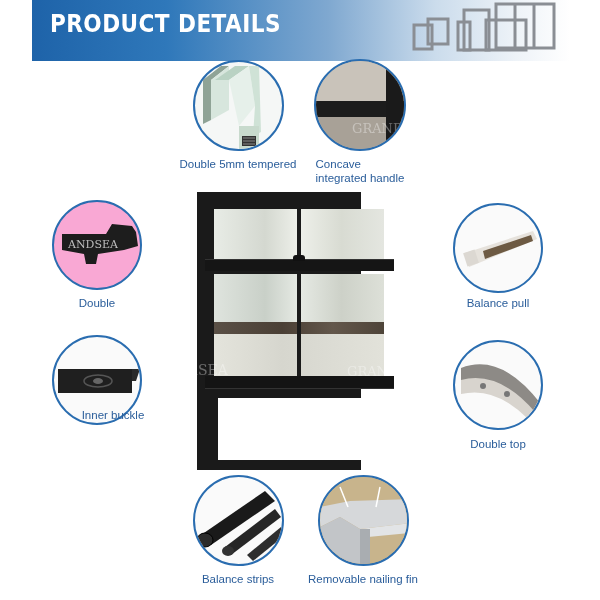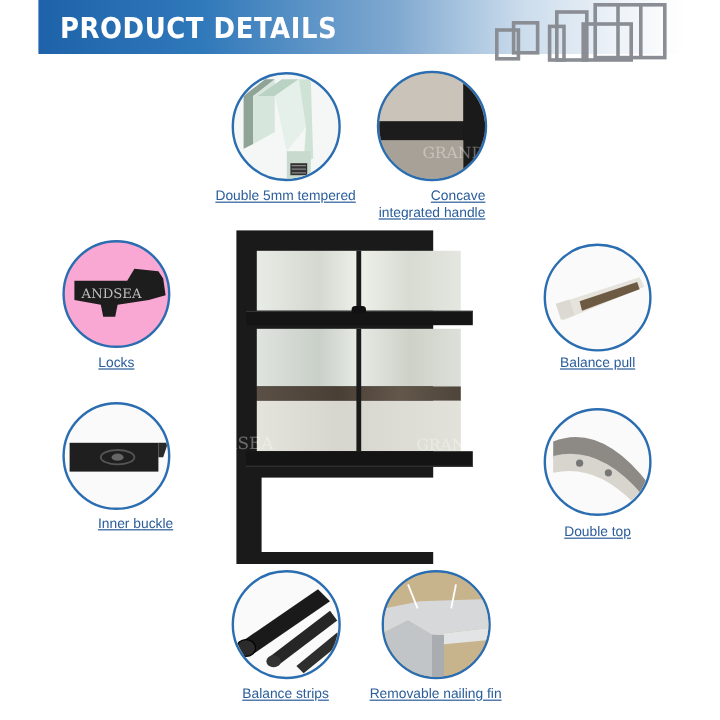--- a/index.html
+++ b/index.html
@@ -1,24 +1,24 @@
 <!DOCTYPE html>
 <html><head>
 <meta charset="utf-8">
 <style>
   html, body { margin:0; padding:0; background:#ffffff; }
   body { width:600px; height:600px; position:relative; overflow:hidden; font-family:"Liberation Sans", sans-serif; }
-  .banner { position:absolute; left:32px; top:0; width:538px; height:45px;
+  .banner { position:absolute; left:32px; top:0; width:538px; height:61px;
     background: linear-gradient(90deg, #1e63a9 0%, #2f78ba 25%, #7fa8d0 55%, #cbdcec 75%, #eef3f8 90%, #ffffff 100%); }
   .banner-title { position:absolute; left:18px; top:10px; color:#ffffff; font-family:"DejaVu Sans", sans-serif;
     font-weight:bold; font-size:24px; letter-spacing:0.5px; transform:scaleX(0.9); transform-origin:left; }
   .banner-icons { position:absolute; right:12px; top:2px; width:160px; height:50px; }
 
   .circle { position:absolute; border:2px solid #2a6db0; border-radius:50%; overflow:hidden; background:#f4f6f8; box-sizing:border-box; }
-  .label { position:absolute; color:#2a5d9a; font-size:11.5px; text-align:right; line-height:14px; white-space:nowrap; transform:translateX(-50%);text-decoration:underline; }
+  .label { position:absolute; color:#2a5d9a; font-size:11.5px; text-align:left; line-height:14px; white-space:nowrap; transform:translateX(-50%); }
 
   .window { position:absolute; left:197px; top:192px; width:164px; height:278px; background:#1a1a1a; box-sizing:border-box; }
 </style>
 </head>
 <body>
 
 <div class="banner">
   <div class="banner-title">PRODUCT DETAILS</div>
   <svg class="banner-icons" viewBox="0 0 160 50">
     <g fill="none" stroke="#8a8e94" stroke-width="3">
@@ -61,40 +61,40 @@
   <div>Concave</div>
   <div>integrated handle</div>
 </div>
 
 <div class="circle" style="left:52px;top:200px;width:90px;height:90px;background:#f9a8d4;">
   <svg width="90" height="90" viewBox="0 0 90 90">
     <path d="M8,32 L52,32 L58,22 L78,24 L82,30 L84,44 L70,48 L44,52 L42,62 L32,62 L30,52 L8,48 Z" fill="#1d1d1d"></path>
     <text x="14" y="46" font-family="DejaVu Serif, serif" font-size="11" fill="#bdbdbd">ANDSEA</text>
   </svg>
 </div>
-<div class="label" style="left:97px;top:296px;">Locks</div>
+<div class="label" style="left:97px;top:296px;">Double</div>
 
 <div class="circle" style="left:453px;top:203px;width:90px;height:90px;background:#fafafa;">
   <svg width="90" height="90" viewBox="0 0 90 90">
     <polygon points="10,48 78,26 82,34 14,62" fill="#e6e2dc"></polygon>
     <polygon points="28,46 76,30 78,36 30,54" fill="#6d5a43"></polygon>
     <rect x="10" y="46" width="12" height="14" fill="#dcd8d2" transform="rotate(-18 16 53)"></rect>
   </svg>
 </div>
 <div class="label" style="left:498px;top:296px;">Balance pull</div>
 
 <div class="circle" style="left:52px;top:335px;width:90px;height:90px;background:#fafafa;">
   <svg width="90" height="90" viewBox="0 0 90 90">
     <rect x="4" y="32" width="74" height="24" fill="#1f1f1f"></rect>
     <polygon points="78,32 86,32 82,44 78,44" fill="#2a2a2a"></polygon>
     <ellipse cx="44" cy="44" rx="14" ry="6" fill="none" stroke="#555" stroke-width="1.5"></ellipse>
     <ellipse cx="44" cy="44" rx="5" ry="3" fill="#666"></ellipse>
   </svg>
 </div>
-<div class="label" style="left:97px;top:430px;padding-left:32px;">Inner buckle</div>
+<div class="label" style="left:97px;top:408px;padding-left:32px;">Inner buckle</div>
 
 <div class="circle" style="left:453px;top:340px;width:90px;height:90px;background:#fafafa;">
   <svg width="90" height="90" viewBox="0 0 90 90">
     <path d="M6,26 Q46,10 86,62 L80,72 Q44,30 6,40 Z" fill="#8d8a86"></path>
     <path d="M6,38 Q44,28 80,70 L72,76 Q40,44 6,52 Z" fill="#d8d4ce"></path>
     <circle cx="28" cy="44" r="3" fill="#777"></circle>
     <circle cx="52" cy="52" r="3" fill="#777"></circle>
   </svg>
 </div>
 <div class="label" style="left:498px;top:437px;">Double top</div>

